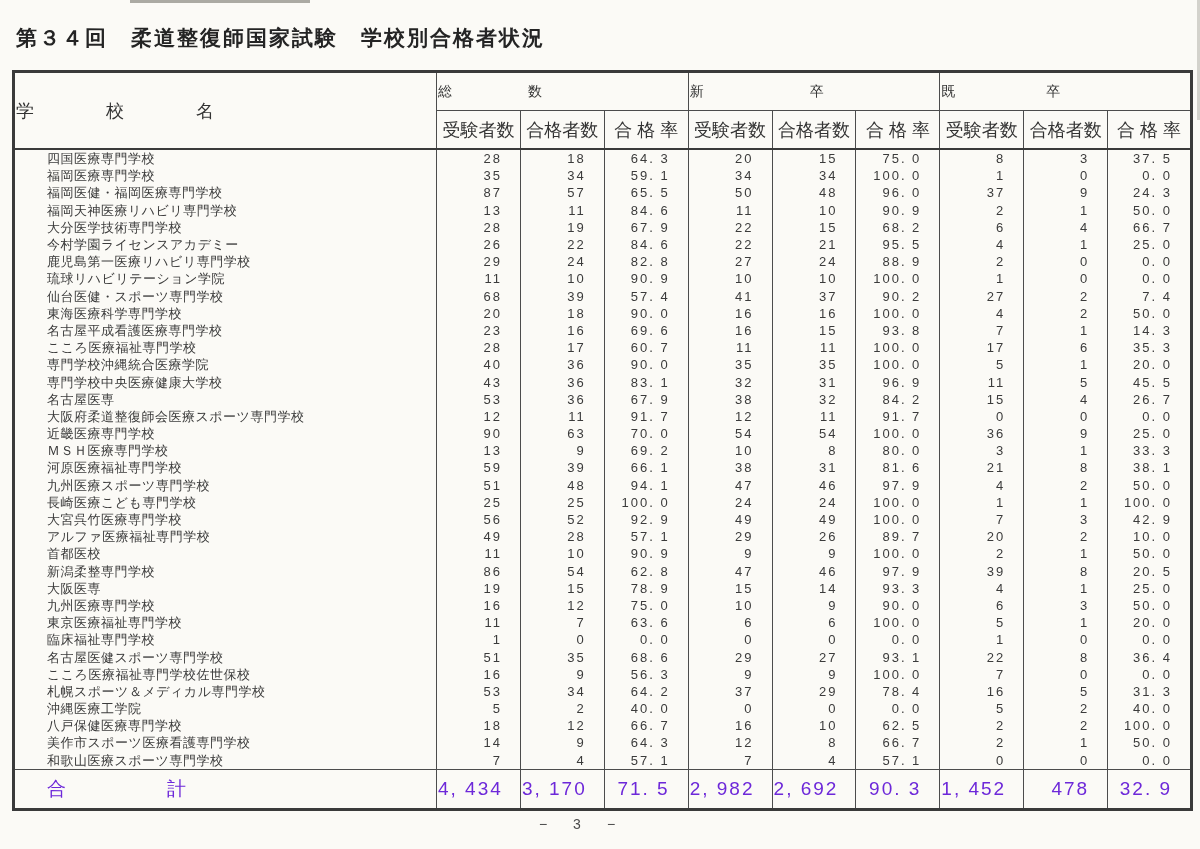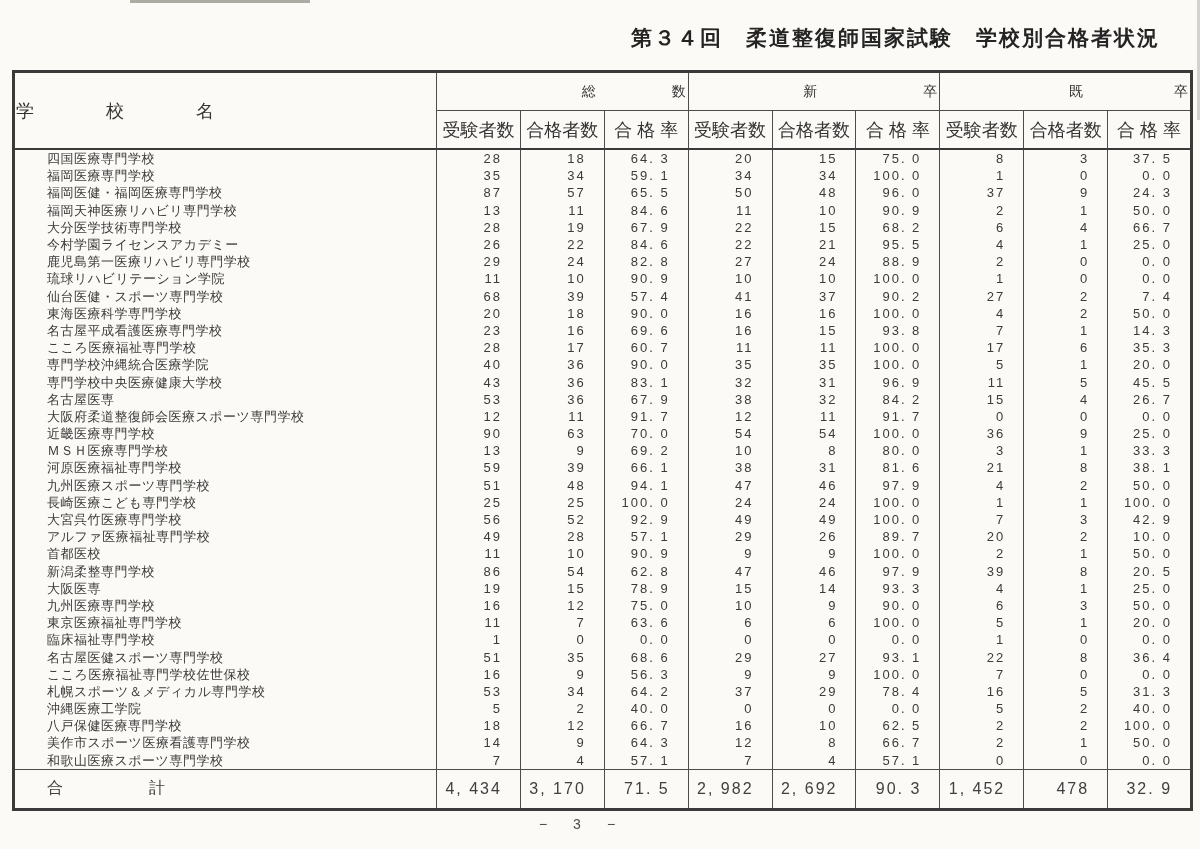--- a/index.html
+++ b/index.html
@@ -11,21 +11,21 @@
   .sheet{
     position:relative;
     width:1200px;height:849px;
     background:#fbfaf6;
     overflow:hidden;
     color:#383838;
   }
   .title{
     position:absolute;
     top:24px;left:0;right:40px;
-    text-align:right;
+    text-align:left;
     font-size:21px;
     font-weight:bold;
     letter-spacing:2px;
     color:#242424;
     white-space:pre;
     padding-left:16px;
   }
   table.results{
     position:absolute;
     left:12px;top:70px;
@@ -39,21 +39,21 @@
   col.c-num{width:83.9px;}
   th{
     font-weight:normal;
     color:#333;
     border:1px solid #4c4c4c;
     white-space:pre;
   }
   .group-h{
     height:35px;
     font-size:14px;
-    text-align:right;
+    text-align:left;
     letter-spacing:1px;
   }
   .sub-h{
     height:35px;
     font-size:18px;
     text-align:center;
     border-bottom:2.5px solid #3a3a3a;
   }
   .school-h{
     font-size:18px;
@@ -80,22 +80,22 @@
   }
   td.num{
     text-align:right;
     padding-right:18px;
     letter-spacing:2px;
   }
   tfoot td{
     border:1px solid #4c4c4c;
     border-bottom:none;
     height:36px;
-    font-size:16px;
-    color:#404040;
+    font-size:19px;
+    color:#6d28d9;
     white-space:pre;
   }
   tfoot td.school{letter-spacing:1px;}
   .pagenum{
     position:absolute;
     top:816px;left:0;right:40px;
     text-align:center;
     font-size:14px;
     color:#4a4a4a;
     letter-spacing:6px;

